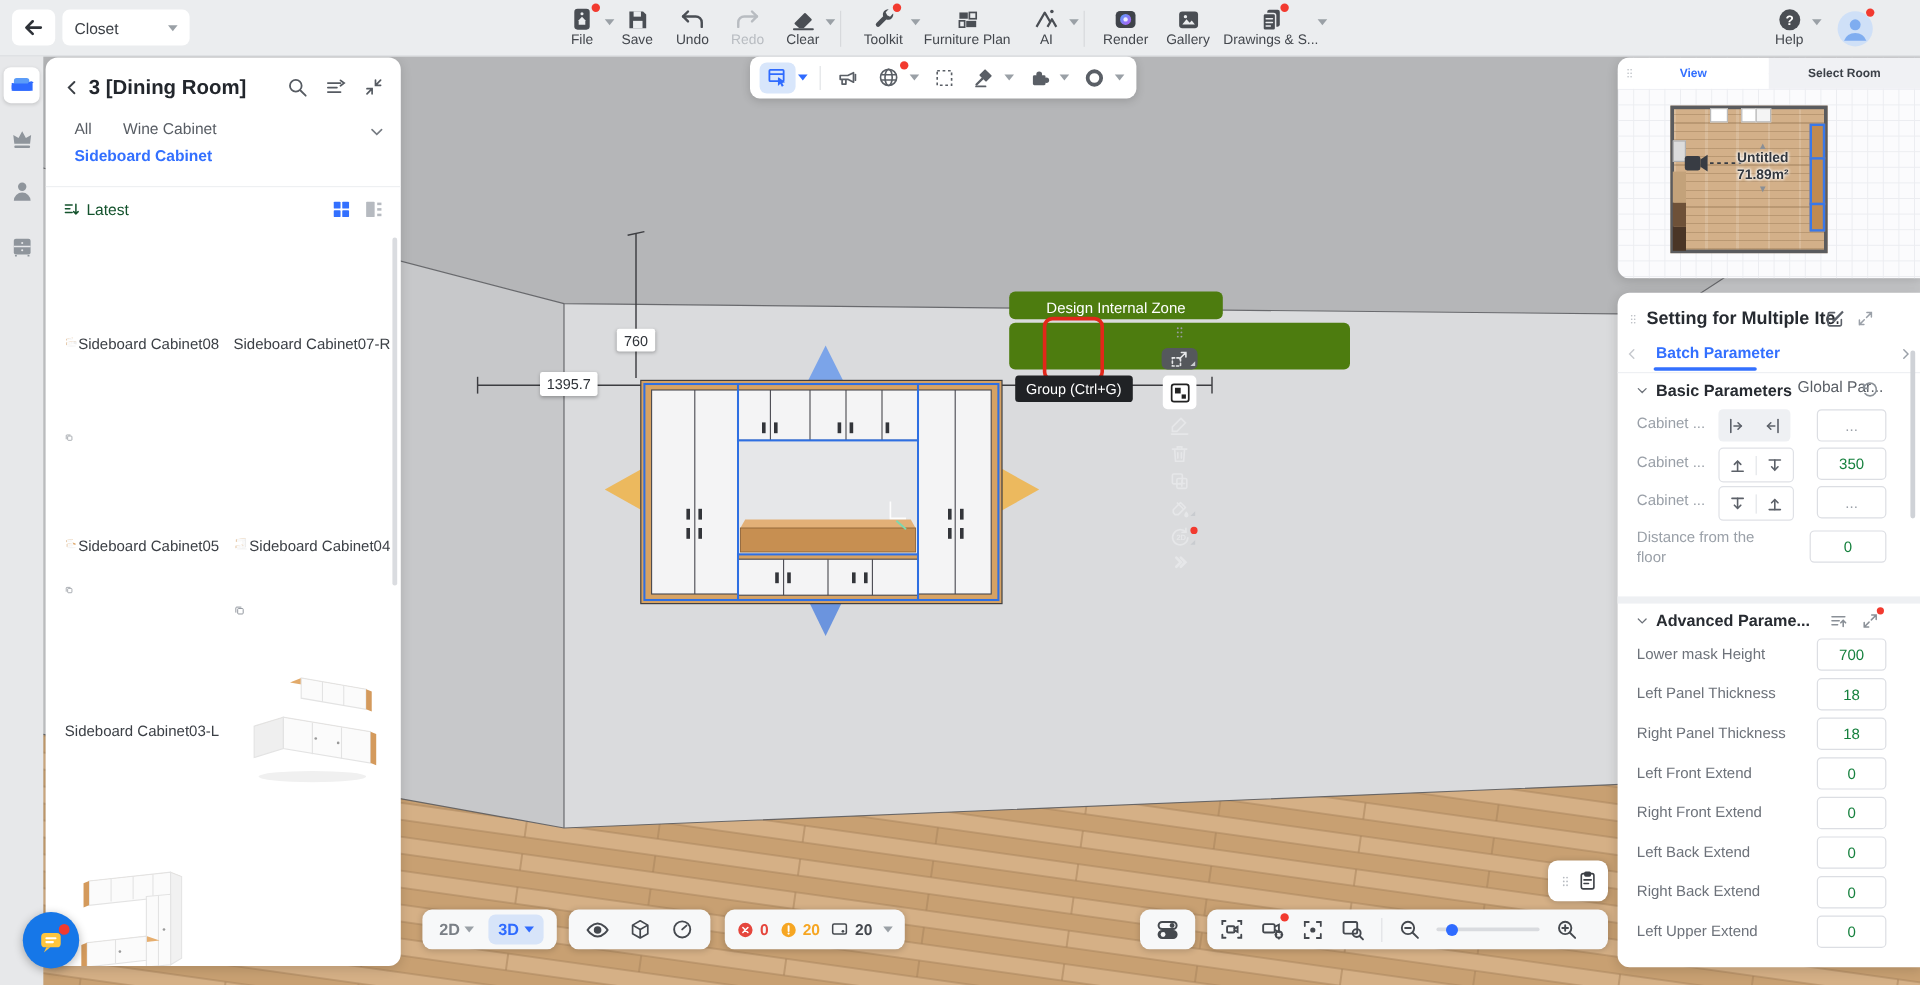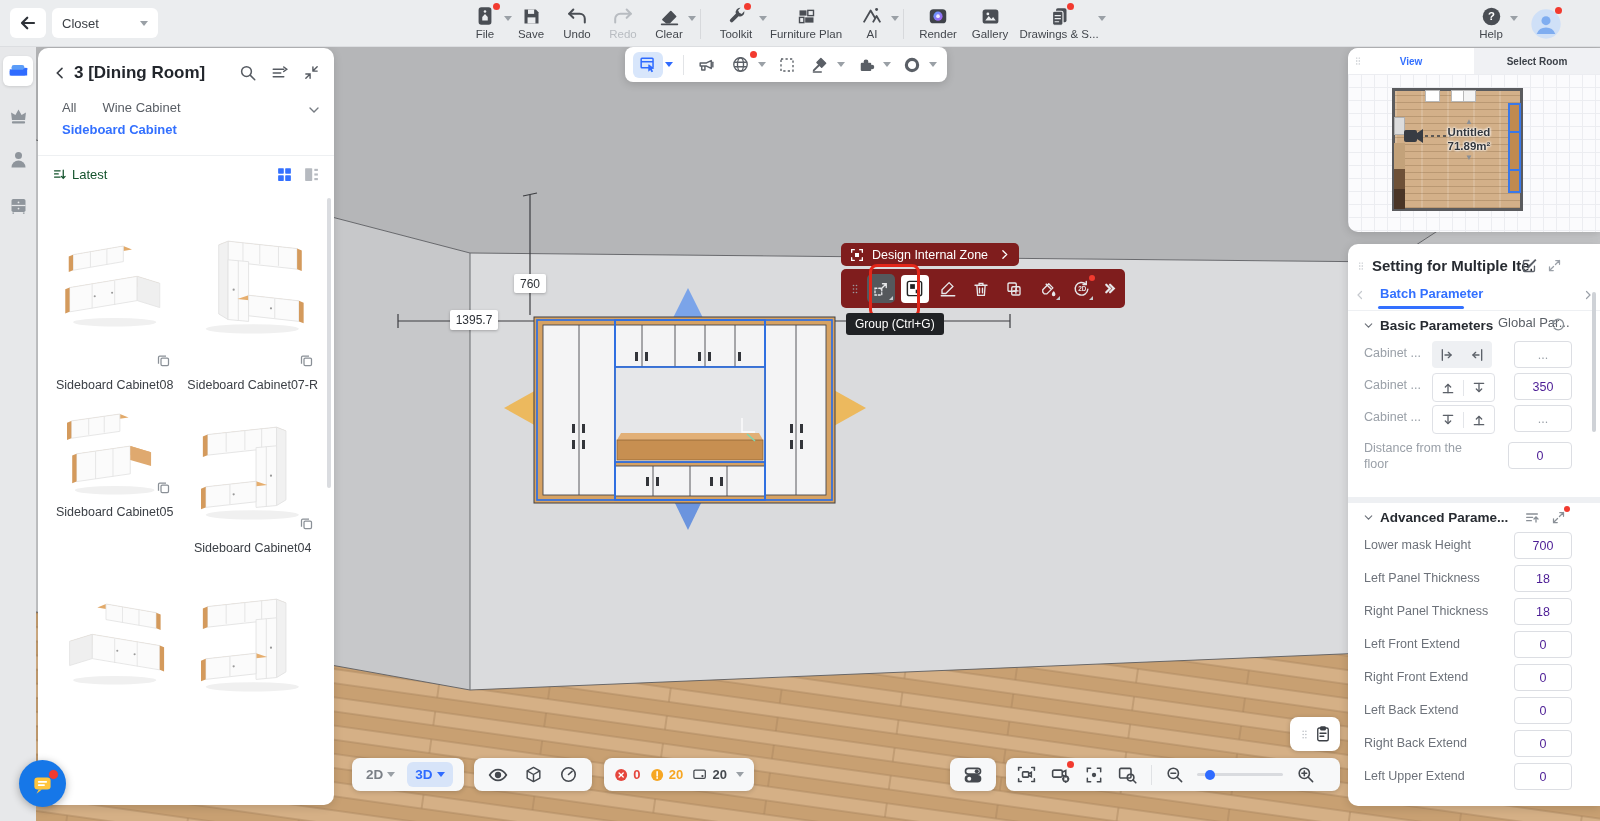--- a/index.html
+++ b/index.html
@@ -33,41 +33,41 @@
   .cat-title{font-size:17px;font-weight:bold;color:#22262c;margin-left:6px;flex:0 0 auto;}
   .hico{color:#565b62;margin-left:14px;cursor:pointer;}
   .cat-tabs{position:absolute;left:24px;top:52px;font-size:13px;color:#585d64;}
   .cat-tabs span{margin-right:26px;cursor:pointer;}
   .cat-tab-active{display:block;margin-top:7px;color:#3370ff;font-weight:bold;cursor:pointer;}
   .cat-chevd{position:absolute;right:12px;top:54px;color:#767b82;cursor:pointer;}
   .cat-divider{position:absolute;left:0;top:107px;width:100%;height:1px;background:#eef0f2;}
   .sort-row{position:absolute;left:14px;top:118px;width:268px;display:flex;align-items:center;color:#14532d;font-size:13px;}
   .view-icos{margin-left:auto;display:flex;gap:10px;}
   #grid-items{position:absolute;left:16px;top:148px;width:264px;display:grid;grid-template-columns:1fr 1fr;column-gap:12px;row-gap:0;}
-  .cat-item{display:flex;flex-direction:column;align-items:center;cursor:pointer;margin-bottom:13px;}
+  .cat-item{display:flex;align-items:center;cursor:pointer;margin-bottom:13px;}
   .imgbox{position:relative;width:100%;background:#fff;display:flex;align-items:center;justify-content:center;}
   .imgbox svg{width:100%;height:100%;}
   .h1{height:178px;}.h2{height:96px;}.h3{height:132px;}.h4{height:150px;}
   .copyb{position:absolute;right:4px;bottom:6px;color:#8a9097;background:rgba(255,255,255,.85);border-radius:3px;}
   .cat-name{font-size:12.5px;color:#3c4046;margin-top:4px;white-space:nowrap;}
   #cat-scroll{position:absolute;right:3px;top:150px;width:4px;height:290px;background:#dadce0;border-radius:2px;}
   
   #scene{left:0;top:0;z-index:1;}
   .dimlab{position:absolute;background:#fff;border-radius:2px;box-shadow:0 1px 3px rgba(0,0,0,.25);
           font-size:12px;color:#2e3238;display:flex;align-items:center;justify-content:center;z-index:6;}
   
   #toppill{left:625px;top:47px;width:322px;height:35px;background:#fff;border-radius:8px;box-shadow:0 2px 8px rgba(0,0,0,.16);
            display:flex;align-items:center;padding:0 8px;box-sizing:border-box;z-index:20;gap:4px;}
   .tp-slot{position:relative;display:flex;align-items:center;justify-content:center;width:30px;height:26px;color:#5a5f66;cursor:pointer;}
   .tp-active{background:#d8e6fb;border-radius:6px;color:#2f6bff;}
   .tp-div{width:1px;height:20px;background:#e2e4e7;margin:0 4px;}
   .tp-caret{margin:0 2px 0 -2px;cursor:pointer;}
   .tp-slot .dot{right:-1px;top:-1px;}
   
-  .darkbox{background:#7f1d1d;border-radius:5px;color:#e8e9ea;z-index:22;}
+  .darkbox{background:#4d7c0f;border-radius:5px;color:#e8e9ea;z-index:22;flex-direction:column;}
   #zonebar{left:841px;top:243px;width:178px;height:23px;display:flex;align-items:center;padding:0 8px;box-sizing:border-box;gap:7px;}
   #zonebar .zlab{font-size:12.5px;color:#fff;white-space:nowrap;}
   #dtoolbar{left:841px;top:269px;width:284px;height:39px;display:flex;align-items:center;padding:0 6px;box-sizing:border-box;gap:5px;}
   .dt-slot{position:relative;width:30px;height:29px;display:flex;align-items:center;justify-content:center;border-radius:5px;color:#e6e7e9;cursor:pointer;}
   .dt-slot.sel{background:#55585c;}
   .dt-slot .dot{right:0px;top:1px;width:6px;height:6px;}
   .dtri{position:absolute;right:2px;bottom:3px;width:0;height:0;border-left:4px solid transparent;border-bottom:4px solid #c9ccd0;}
   #redbox{left:869px;top:264px;width:45px;height:48px;border:3px solid #e2271a;border-radius:8px;z-index:24;background:transparent;}
   #grouptile{background:#fff;border-radius:4px;width:28px;height:28px;display:flex;align-items:center;justify-content:center;color:#222;}
   #tooltip{left:846px;top:313px;height:22px;padding:0 9px;background:#202225;color:#fff;font-size:12px;
@@ -104,21 +104,21 @@
   .sp-tab{position:absolute;top:42px;font-size:13px;cursor:pointer;white-space:nowrap;}
   .sp-tab.on{color:#3370ff;font-weight:bold;}
   .sp-tab.off{color:#5a5f66;margin-top:29px;}
   .sp-underline{position:absolute;left:30px;top:62px;width:86px;height:3px;background:#3370ff;border-radius:2px;}
   .sp-hr{position:absolute;left:0;width:100%;height:1px;background:#eef0f3;}
   .sec-head{position:absolute;left:14px;display:flex;align-items:center;gap:5px;font-size:13.5px;font-weight:bold;color:#272b31;}
   .prow-lab{position:absolute;left:16px;font-size:12.5px;color:#9aa0a8;}
   .prow-lab2{position:absolute;left:16px;font-size:12.5px;color:#9aa0a8;width:110px;line-height:1.3;}
   .advlab{position:absolute;left:16px;font-size:12.5px;color:#6d727a;}
   .pinput{position:absolute;width:56px;height:25px;border:1px solid #dcdee3;border-radius:4px;background:#fff;
-          font-size:12.5px;color:#4c1d95;display:flex;align-items:center;justify-content:center;cursor:text;}
+          font-size:12.5px;color:#15803d;display:flex;align-items:center;justify-content:center;cursor:text;}
   .pinput.gray{color:#9aa0a8;}
   .icg{position:absolute;height:27px;display:flex;align-items:center;border-radius:4px;}
   .icg.flat{background:#eef0f3;}
   .icg.bord{background:#fff;border:1px solid #dfe1e6;}
   .icg .ib{width:30px;height:25px;display:flex;align-items:center;justify-content:center;color:#5c6169;cursor:pointer;}
   .icg .isep{width:1px;height:16px;background:#e3e5e9;}
   #sp-scroll{position:absolute;right:4px;top:48px;width:4px;height:140px;background:#cfd2d7;border-radius:2px;}
   .hico2{position:absolute;color:#5c6169;cursor:pointer;}
   .ddots{color:#b7bbc1;}
 </style>
@@ -970,20 +970,33 @@
             </svg>
           <span class="copyb">
               <svg class="ic" width="15" height="15" viewBox="0 0 24 24">
                 <use href="#i-copy"></use>
               </svg>
             </span>
           </div>
         <span class="cat-name">Sideboard Cabinet04</span>
       </div>
       <div class="cat-item">
+        <div class="imgbox h3">
+            <svg viewBox="0 0 140 110" style="transform:scaleX(-1)">
+              <use href="#sb4"></use>
+            </svg>
+          <span class="copyb">
+              <svg class="ic" width="15" height="15" viewBox="0 0 24 24">
+                <use href="#i-copy"></use>
+              </svg>
+            </span>
+          </div>
+        <span class="cat-name">Sideboard Cabinet03-L</span>
+      </div>
+      <div class="cat-item">
         <div class="imgbox h4">
             <svg viewBox="0 0 140 110" style="transform:scaleX(-1)">
               <use href="#sb1"></use>
             </svg>
           </div>
         <span class="cat-name"></span>
       </div>
       <div class="cat-item">
         <div class="imgbox h4">
             <svg viewBox="0 0 140 110">

